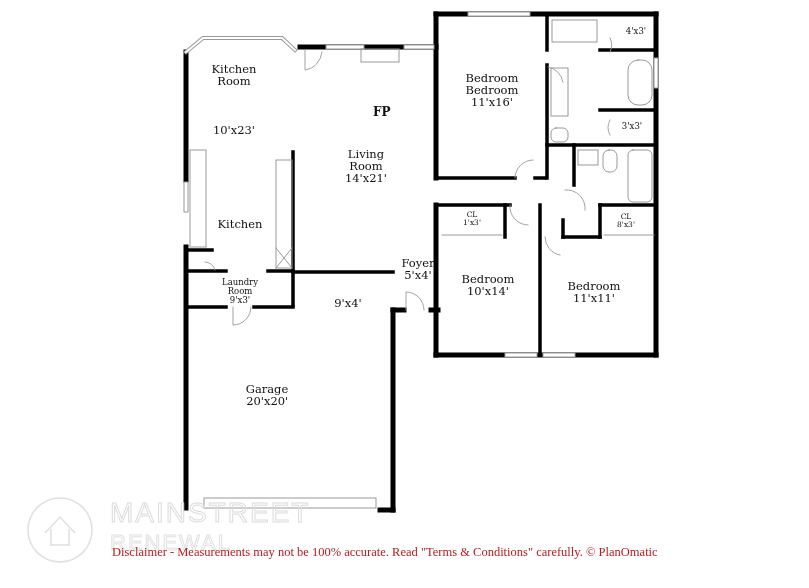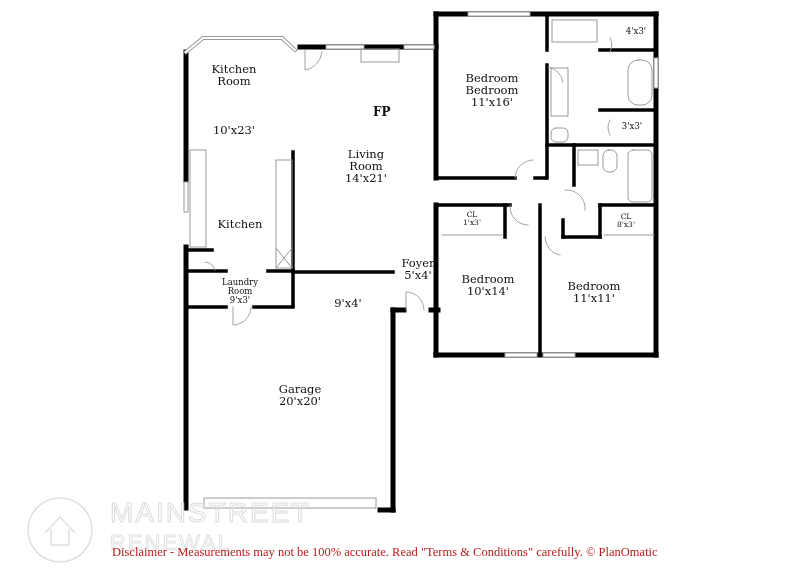--- a/index.html
+++ b/index.html
@@ -136,21 +136,21 @@
   <div>9'x3'</div>
 </div>
 
 <div class="lbl md" style="left:348px;top:297px;">9'x4'</div>
 
 <div class="lbl md" style="left:418px;top:257px;">
   <div>Foyer</div>
   <div>5'x4'</div>
 </div>
 
-<div class="lbl md" style="left:300px;top:383px;">
+<div class="lbl md" style="left:267px;top:383px;text-align:right;">
   <div>Garage</div>
   <div>20'x20'</div>
 </div>
 
 <div class="lbl md" style="left:492px;top:72px;">
   <div>Bedroom</div>
   <div>Bedroom</div>
   <div>11'x16'</div>
 </div>
 

